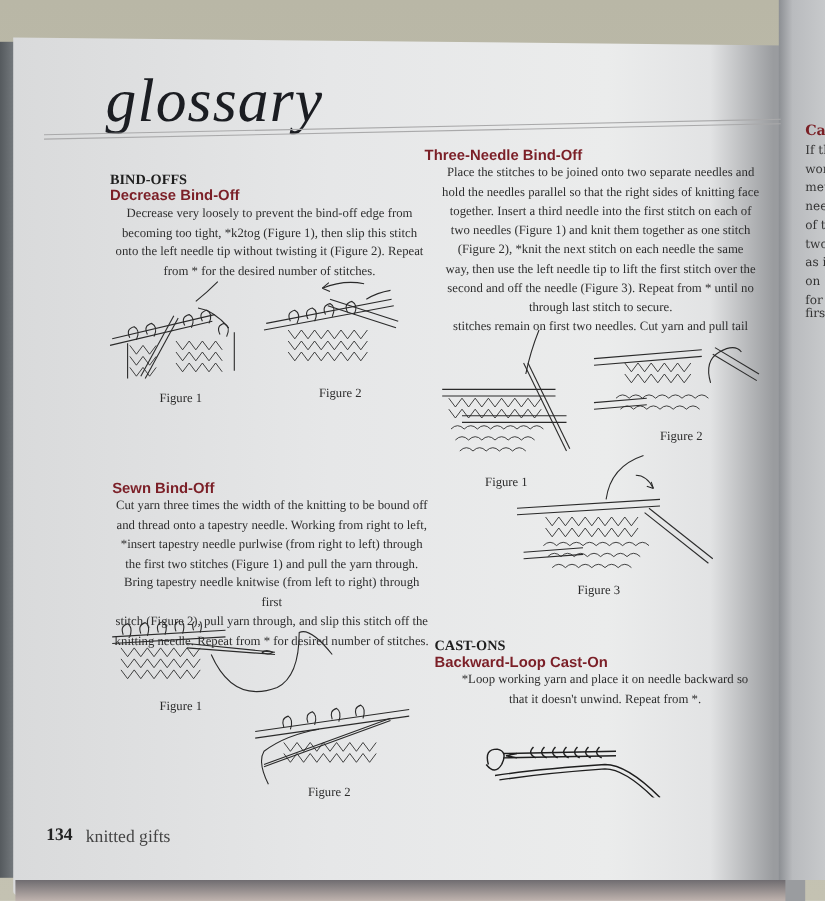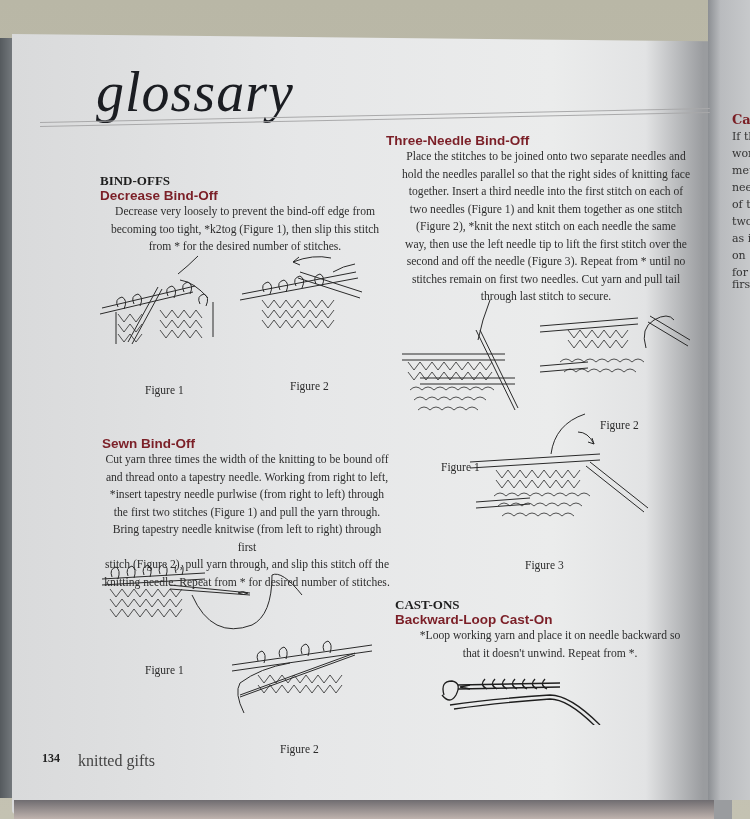--- a/index.html
+++ b/index.html
@@ -35,26 +35,26 @@
   .right-page .rp-line {
     position:absolute; left:24px; font-size:11px; color:#333; white-space:nowrap;
   }
   .title {
     position:absolute; left:96px; top:60px;
     font-family: Liberation Serif, serif; font-style:italic;
     font-size:56px; color:#1b1d22; letter-spacing:1px;
   }
   .rule { position:absolute; height:1px; background:#a9a9aa; }
   .block { position:absolute; color:#2b2b2b; }
-  .h-section { font-family:"Liberation Serif", serif; font-weight:bold; font-size:13px; color:#1e1e1e; line-height:14px;margin-top:18px; }
+  .h-section { font-family:"Liberation Serif", serif; font-weight:bold; font-size:13px; color:#1e1e1e; line-height:14px; }
   .h-entry { font-family:Liberation Sans, sans-serif; font-weight:bold; font-size:13.5px; color:#7b1f27; line-height:15px; }
   .body-text { font-family:"Liberation Serif", serif; font-size:11.6px; line-height:17.5px; color:#2e2e2e;text-align:center; }
-  .fig-label { position:absolute; font-family:"Liberation Serif", serif; font-size:11.5px; color:#2a2a2a;margin-top:28px; }
+  .fig-label { position:absolute; font-family:"Liberation Serif", serif; font-size:11.5px; color:#2a2a2a; }
   .figure { position:absolute; }
-  .footer-num { position:absolute; left:42px; top:751px; font-family:"Liberation Serif", serif; font-weight:bold; font-size:12px; color:#222; }
+  .footer-num { position:absolute; left:42px; top:751px; font-family:"Liberation Serif", serif; font-weight:bold; font-size:16px; color:#222; }
   .footer-txt { position:absolute; left:78px; top:752px; font-family:"Liberation Serif", serif; font-size:16px; color:#444; }
 </style>
 </head>
 <body>
 
 <div class="spine-left"></div>
 <div class="page"></div>
 <div class="page-bottom-shadow"></div>
 
 <div class="right-page">
@@ -74,20 +74,21 @@
 <div class="title">glossary</div>
 <div class="rule" style="left:40px; top:122px; width:670px; transform:rotate(-1.2deg); transform-origin:left;"></div>
 <div class="rule" style="left:40px; top:126px; width:670px; transform:rotate(-1.2deg); transform-origin:left;"></div>
 
 <div class="block" style="left:100px; top:156px; width:290px;">
   <div class="h-section">BIND-OFFS</div>
   <div class="h-entry">Decrease Bind-Off</div>
   <div class="body-text">
     <div>Decrease very loosely to prevent the bind-off edge from</div>
     <div>becoming too tight, *k2tog (Figure 1), then slip this stitch</div>
+    <div>onto the left needle tip without twisting it (Figure 2). Repeat</div>
     <div>from * for the desired number of stitches.</div>
   </div>
 </div>
 
 <svg class="figure" style="left:98px; top:252px;" width="130" height="95">
   <g stroke="#2a2a2a" stroke-width="1" fill="none">
     <line x1="2" y1="62" x2="95" y2="40"></line>
       <line x1="4" y1="56" x2="97" y2="34"></line>
     <line x1="60" y1="35" x2="30" y2="90"></line>
       <line x1="64" y1="37" x2="34" y2="92"></line>
@@ -132,22 +133,22 @@
 <div class="block" style="left:386px; top:133px; width:320px;">
   <div class="h-entry">Three-Needle Bind-Off</div>
   <div class="body-text">
     <div>Place the stitches to be joined onto two separate needles and</div>
     <div>hold the needles parallel so that the right sides of knitting face</div>
     <div>together. Insert a third needle into the first stitch on each of</div>
     <div>two needles (Figure 1) and knit them together as one stitch</div>
     <div>(Figure 2), *knit the next stitch on each needle the same</div>
     <div>way, then use the left needle tip to lift the first stitch over the</div>
     <div>second and off the needle (Figure 3). Repeat from * until no</div>
+    <div>through last stitch to secure.</div>
     <div>stitches remain on first two needles. Cut yarn and pull tail</div>
-    <div>through last stitch to secure.</div>
   </div>
 </div>
 
 <svg class="figure" style="left:400px; top:300px;" width="120" height="120">
   <g stroke="#2a2a2a" stroke-width="1" fill="none">
     <path d="M90 0 q-8 20 -12 40"></path>
     <line x1="76" y1="30" x2="115" y2="110"></line>
       <line x1="80" y1="30" x2="118" y2="108"></line>
     <line x1="2" y1="54" x2="105" y2="54"></line>
       <line x1="2" y1="60" x2="105" y2="60"></line>

